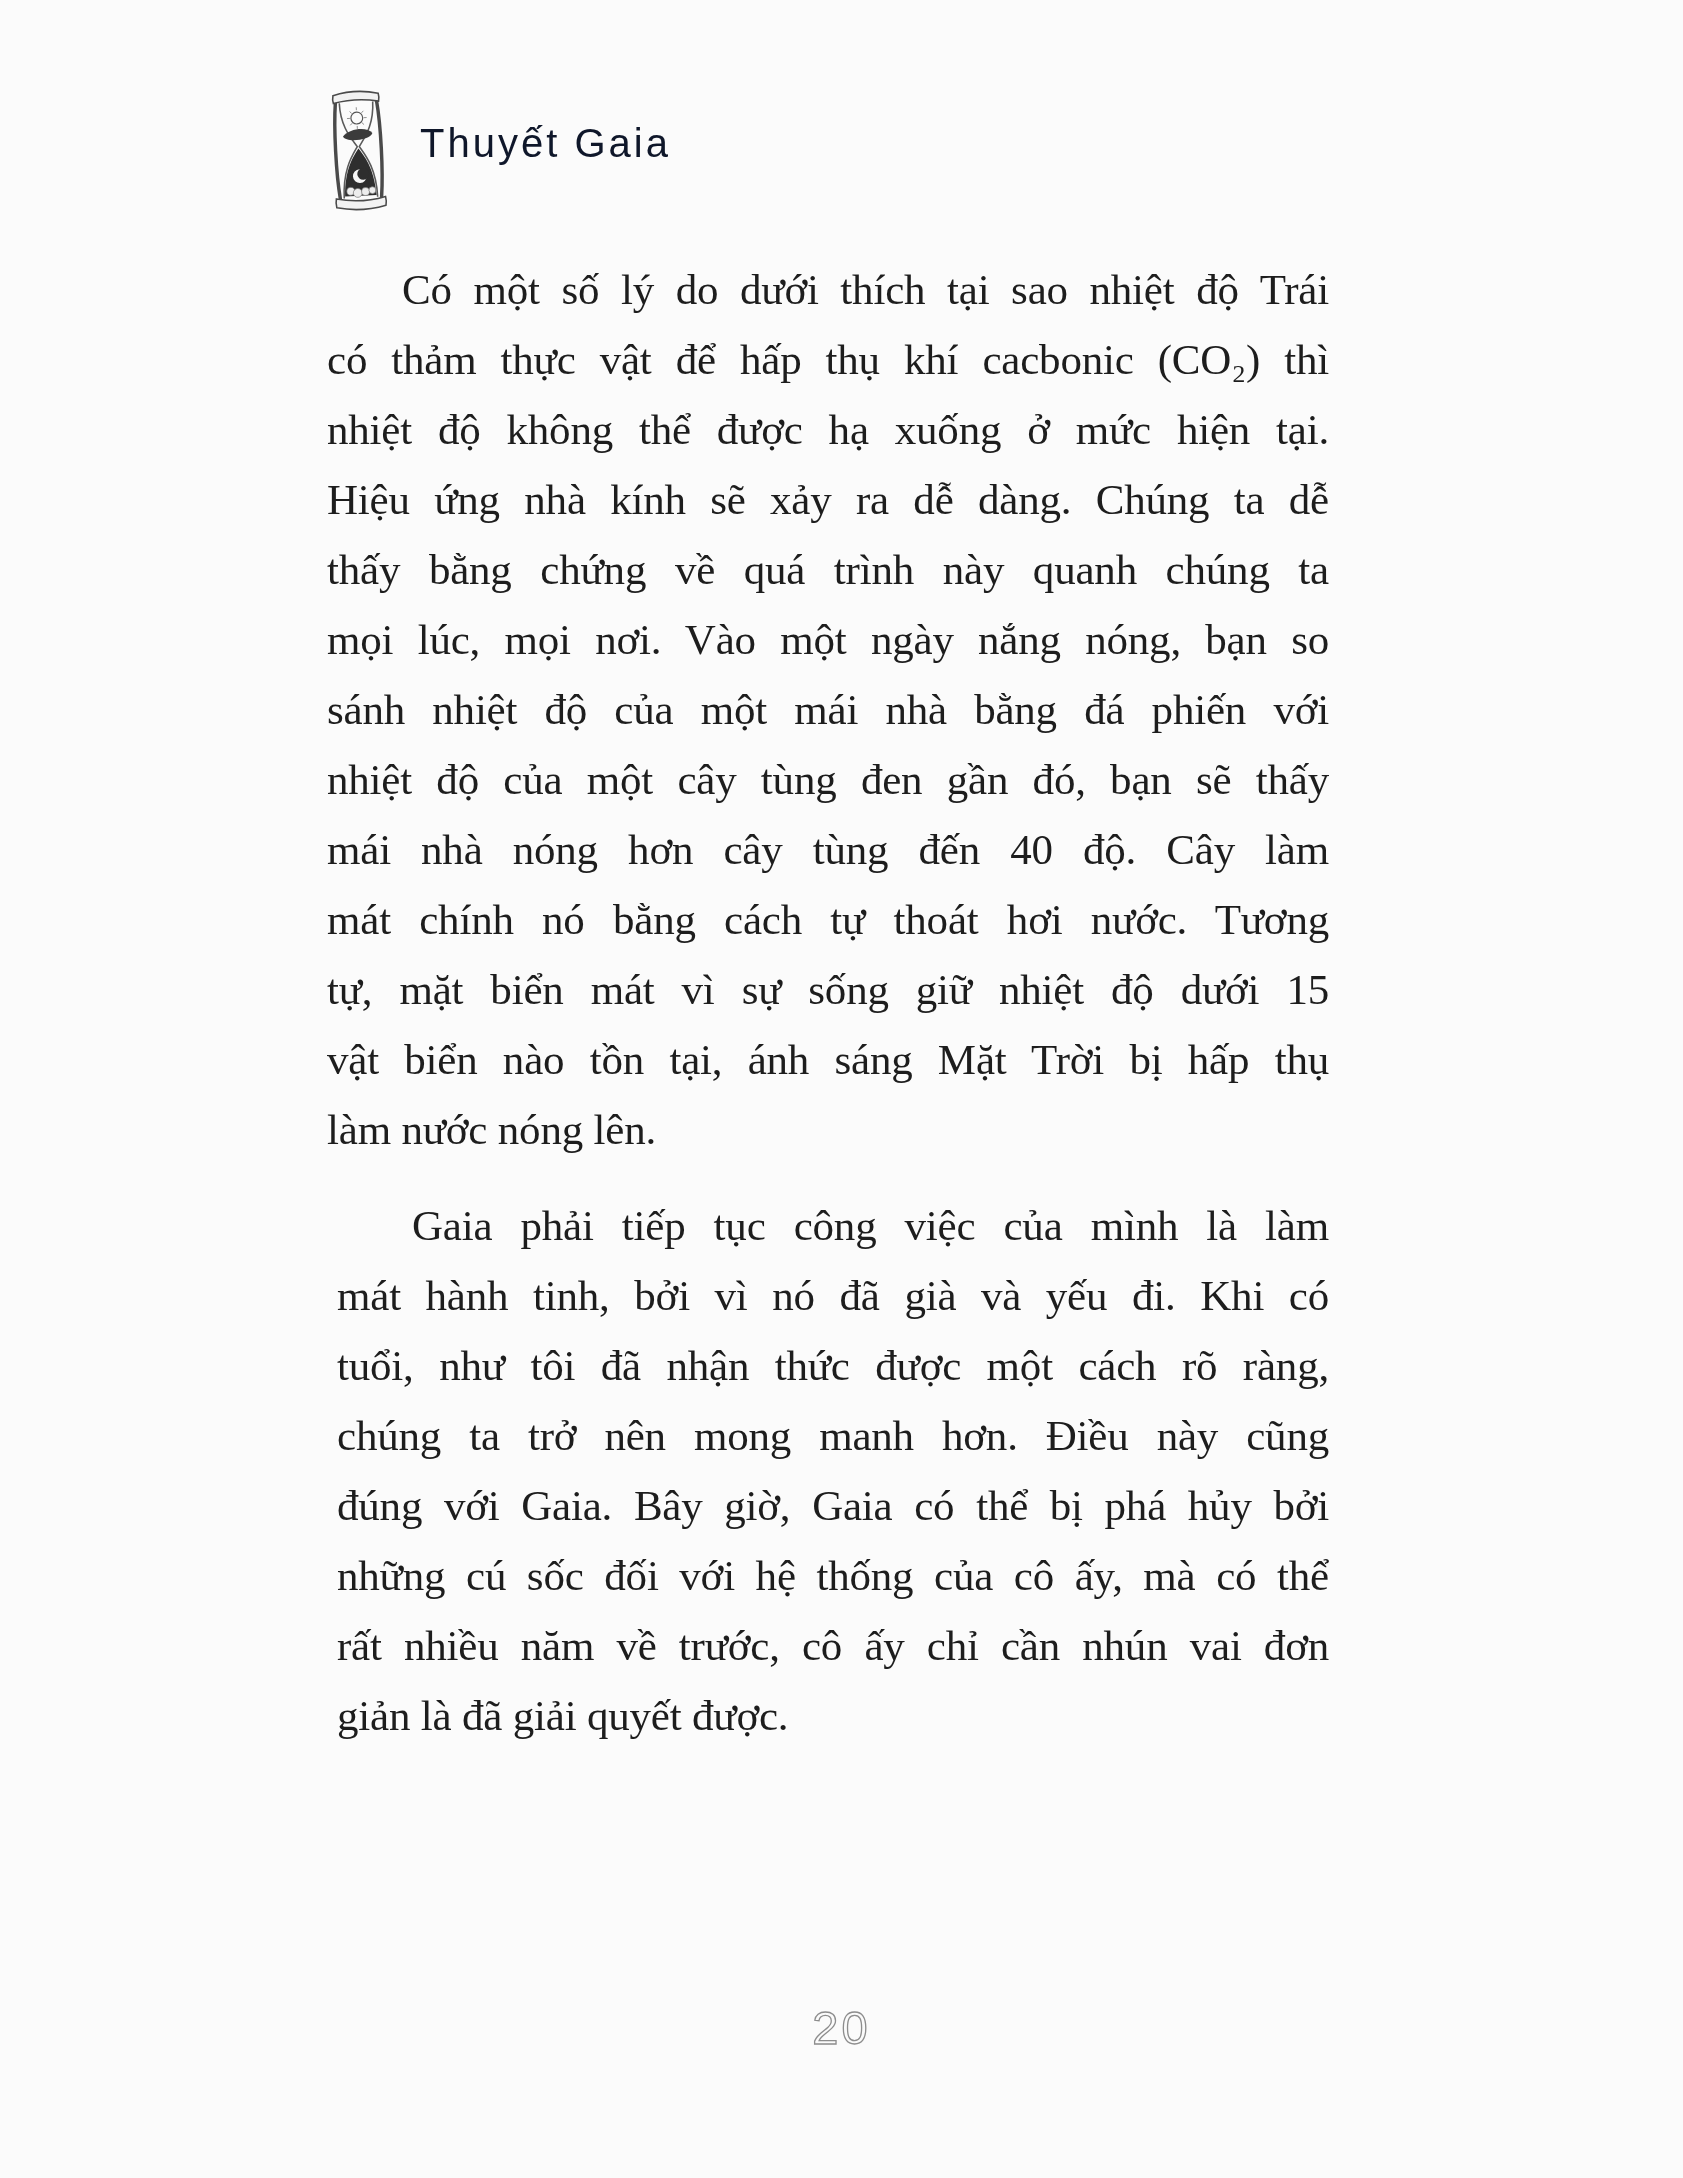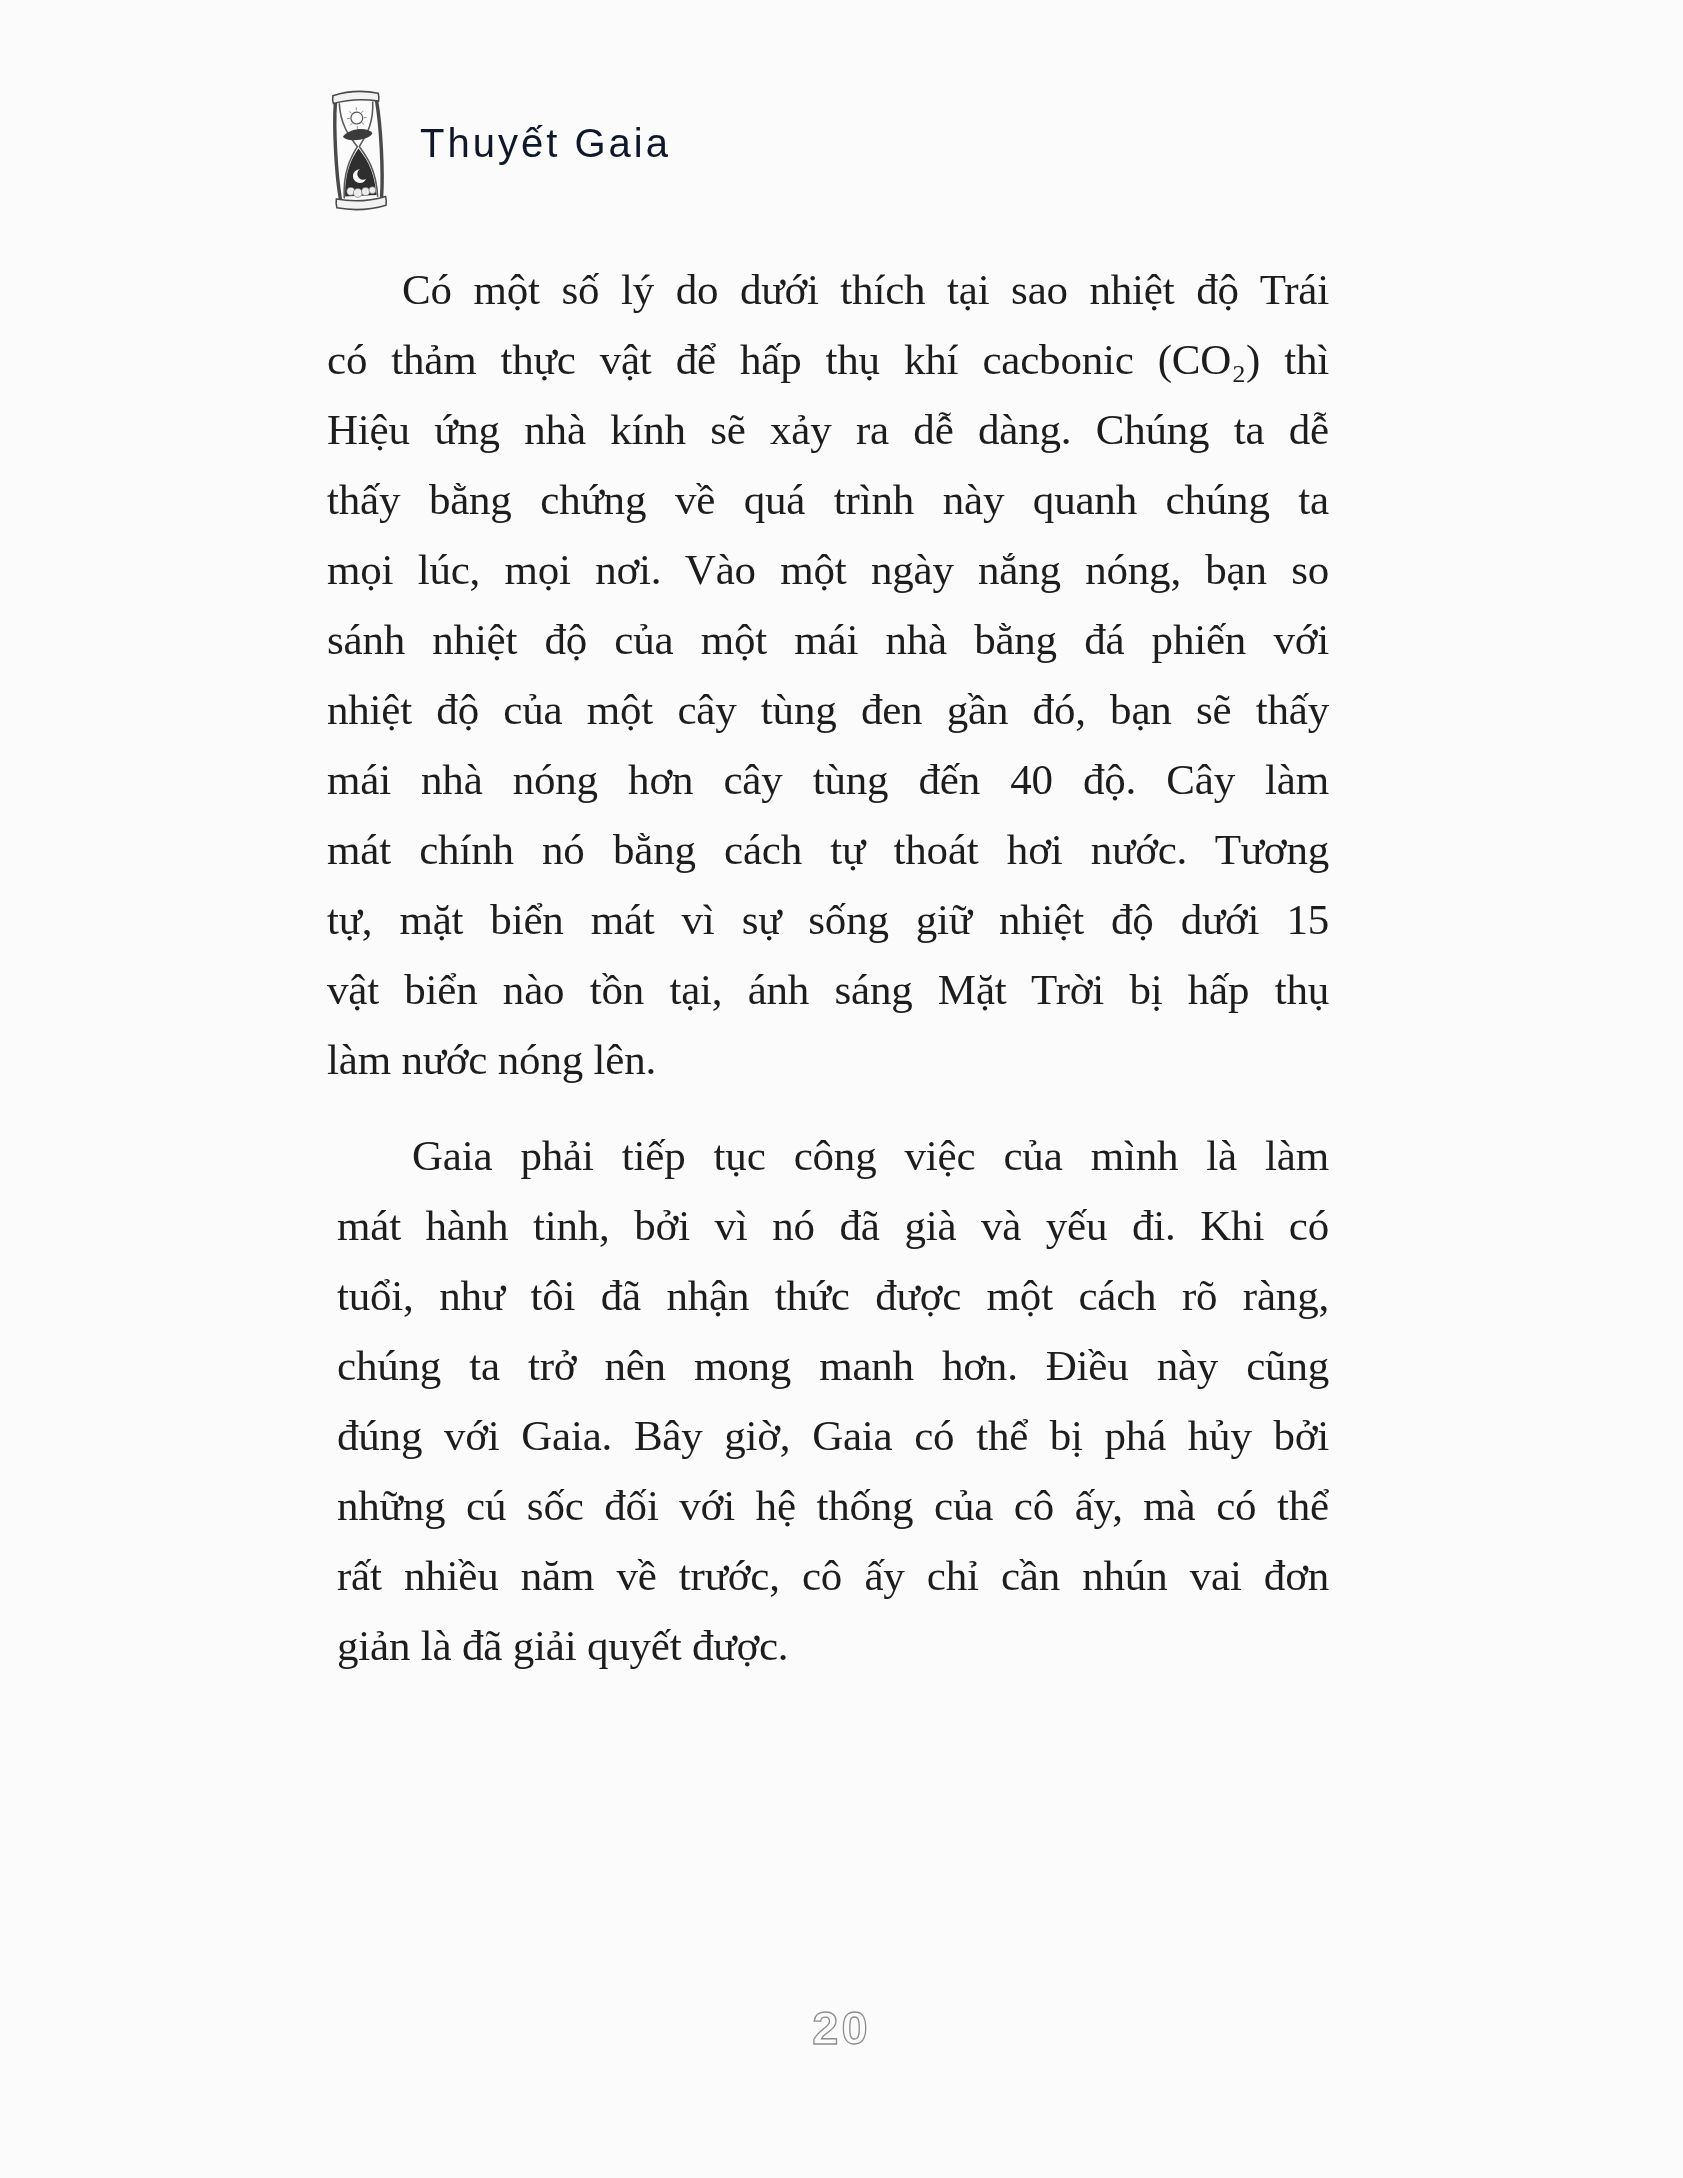--- a/index.html
+++ b/index.html
@@ -48,21 +48,21 @@
   .line.last { text-align-last: left; }
 
   
   .page-number {
     position: absolute;
     left: 0; top: 2000px;
     width: 100%;
     text-align: center;
     font-family: "Liberation Sans", "DejaVu Sans", sans-serif;
     font-size: 47px;
-    font-weight: 700;
+    font-weight: 400;
     letter-spacing: 3px;
     color: rgba(251,251,251,0.9);
     -webkit-text-stroke: 1.3px #8d8d8d;
   }
 </style>
 </head>
 <body>
 
 <div>
   <svg class="hourglass" width="63" height="127" viewBox="0 0 64 128" aria-hidden="true">
@@ -104,20 +104,21 @@
       <path d="M7,112 Q32,118 57,112 Q58,117 57,121 Q32,127 7,121 Q6,116 7,112 Z" fill="#f2f2f2" stroke="#4a4a4a" stroke-width="1.6"></path>
     </g>
   </svg>
   <div class="header-title">Thuyết Gaia</div>
 </div>
 
 <div class="textblock">
   <div class="para">
     <div class="line indent">Có một số lý do dưới thích tại sao nhiệt độ Trái</div>
     <div class="line">có thảm thực vật để hấp thụ khí cacbonic (CO₂) thì</div>
+    <div class="line">nhiệt độ không thể được hạ xuống ở mức hiện tại.</div>
     <div class="line">Hiệu ứng nhà kính sẽ xảy ra dễ dàng. Chúng ta dễ</div>
     <div class="line">thấy bằng chứng về quá trình này quanh chúng ta</div>
     <div class="line">mọi lúc, mọi nơi. Vào một ngày nắng nóng, bạn so</div>
     <div class="line">sánh nhiệt độ của một mái nhà bằng đá phiến với</div>
     <div class="line">nhiệt độ của một cây tùng đen gần đó, bạn sẽ thấy</div>
     <div class="line">mái nhà nóng hơn cây tùng đến 40 độ. Cây làm</div>
     <div class="line">mát chính nó bằng cách tự thoát hơi nước. Tương</div>
     <div class="line">tự, mặt biển mát vì sự sống giữ nhiệt độ dưới 15</div>
     <div class="line">vật biển nào tồn tại, ánh sáng Mặt Trời bị hấp thụ</div>
     <div class="line last">làm nước nóng lên.</div>

